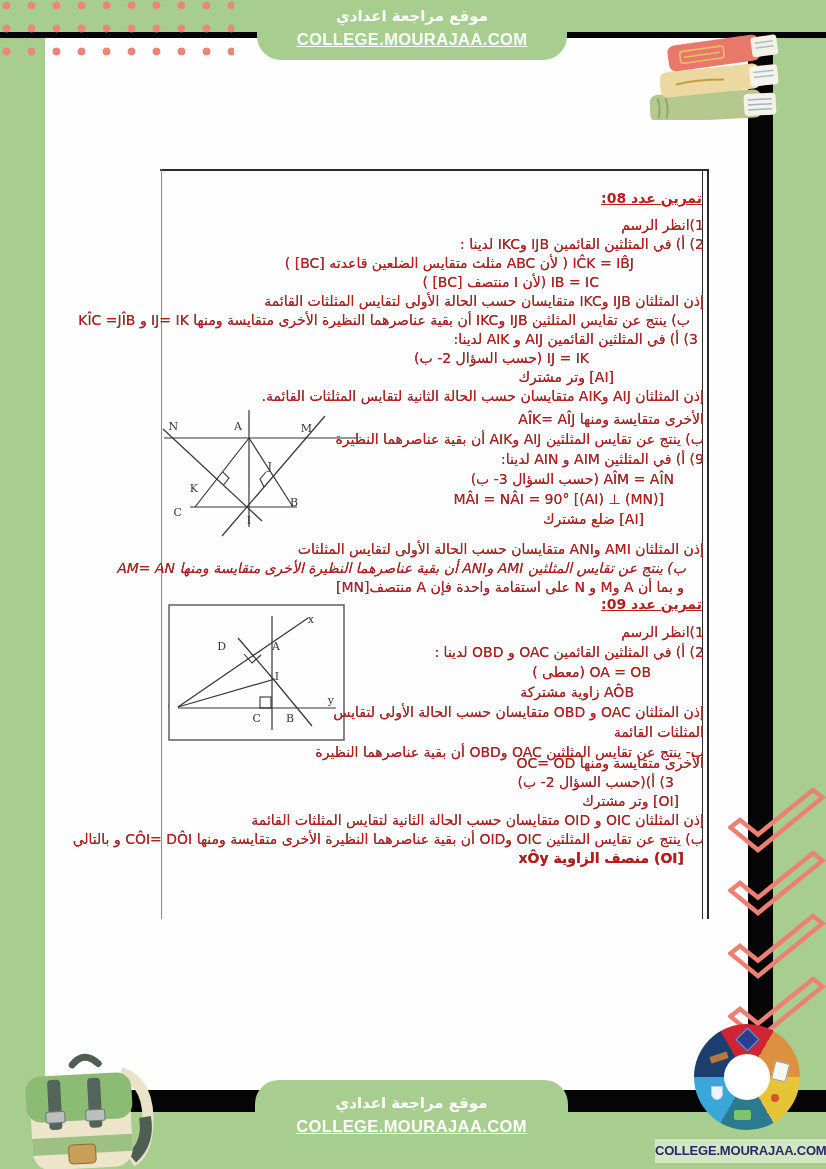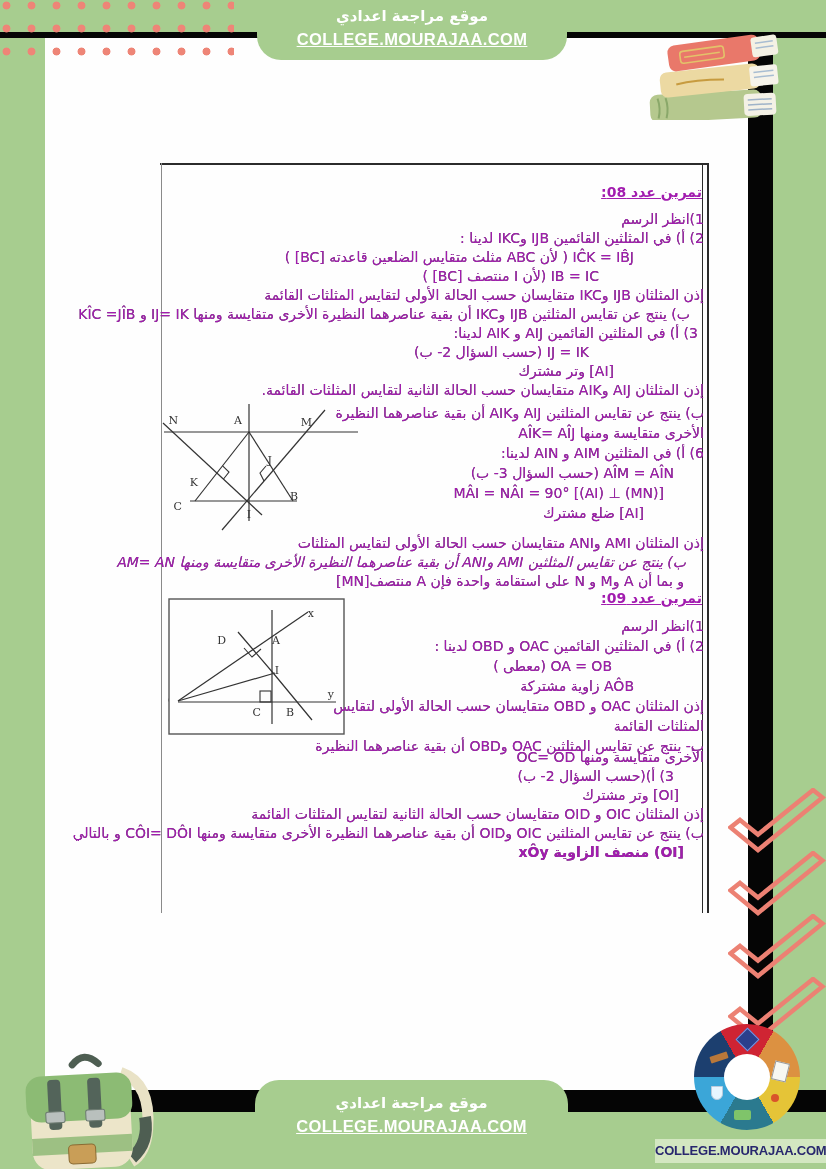--- a/index.html
+++ b/index.html
@@ -13,21 +13,21 @@
   
   .bump{position:absolute;background:#a7cd8f;z-index:4;text-align:center;color:#fff;}
   .bump-top{left:257px;top:0;width:310px;height:60px;border-radius:0 0 24px 24px;padding-top:6px;box-sizing:border-box;}
   .bump-bottom{left:255px;top:1080px;width:313px;height:90px;border-radius:24px 24px 0 0;padding-top:13px;box-sizing:border-box;}
   .site-ar{font-size:15px;font-weight:bold;line-height:21px;}
   .site-url{font-size:16.5px;font-weight:bold;text-decoration:underline;letter-spacing:.4px;line-height:24px;font-family:"Liberation Sans",sans-serif;}
   
   .dots{position:absolute;left:-6px;top:-6px;width:240px;height:70px;z-index:5;
     background-image:radial-gradient(circle,#ee8577 3.6px,rgba(0,0,0,0) 4.3px);background-size:25px 23px;}
   
-  .doc{position:absolute;left:160px;top:158px;width:552px;height:770px;z-index:2;direction:rtl;color:#a21caf;}
+  .doc{position:absolute;left:160px;top:164px;width:552px;height:770px;z-index:2;direction:rtl;color:#b91c1c;}
   .doc .bline{position:absolute;background:#2b2b2b;}
   .doc-title{position:absolute;right:10px;font-size:14px;font-weight:bold;text-decoration:underline;white-space:nowrap;}
   .blk{position:absolute;right:8px;left:8px;}
   .dl{height:19px;line-height:19px;font-size:14px;white-space:nowrap;text-shadow:0 0 .4px #555;}
   .lh20 .dl{height:20px;line-height:20px;}
   .diag{position:absolute;}
   .diag text{font-size:11px;fill:#333;font-family:"DejaVu Serif",serif;}
   .d2frame{fill:none;stroke:#555;stroke-width:1.4;}
   .seg{stroke:#333;stroke-width:1.2;fill:none;}
   .ra{stroke:#333;stroke-width:1.1;fill:none;}
@@ -128,23 +128,23 @@
       <text x="80" y="28">A</text>
       <text x="150" y="30">M</text>
       <text x="36" y="90">K</text>
       <text x="110" y="68">J</text>
       <text x="20" y="114">C</text>
       <text x="136" y="104">B</text>
       <text x="89" y="122">I</text>
     </svg>
 
     <div class="blk lh20" style="top:245px;left:210px;">
+      <div class="dl">الأخرى متقايسة ومنها    AÎK= AÎJ</div>
       <div class="dl">ب) ينتج عن تقايس المثلثين AIJ وAIK أن بقية عناصرهما النظيرة</div>
-      <div class="dl">الأخرى متقايسة ومنها    AÎK= AÎJ</div>
-      <div class="dl">6)‎ أ) في المثلثين AIM و AIN لدينا:</div>
+      <div class="dl">9)‎ أ) في المثلثين AIM و AIN لدينا:</div>
       <div class="dl" style="margin-right:30px;">AÎM = AÎN (حسب السؤال 3- ب)</div>
       <div class="dl" style="margin-right:40px;">MÂI = NÂI = 90° [(AI) ⊥ (MN)]</div>
       <div class="dl" style="margin-right:60px;">[AI] ضلع مشترك</div>
     </div>
 
     <div class="blk" style="top:376px;">
       <div class="dl">إذن المثلثان AMI وANI متقايسان حسب الحالة الأولى لتقايس المثلثات</div>
       <div class="dl" style="margin-right:18px;font-style:italic;">ب) ينتج عن تقايس المثلثين AMI وANI أن بقية عناصرهما النظيرة الأخرى متقايسة ومنها AM= AN</div>
       <div class="dl" style="margin-right:20px;">و بما أن A وM و N على استقامة واحدة فإن A منتصف[MN]</div>
     </div>
@@ -166,21 +166,21 @@
       <text x="58" y="46">D</text>
       <text x="112" y="46">A</text>
       <text x="111" y="76">I</text>
       <text x="93" y="118">C</text>
       <text x="126" y="118">B</text>
     </svg>
 
     <div class="blk lh20" style="top:458px;left:200px;">
       <div class="dl">1)‎انظر الرسم</div>
       <div class="dl">2)‎ أ) في المثلثين القائمين OAC و OBD لدينا :</div>
-      <div class="dl" style="margin-right:92px;">OA = OB (معطى )</div>
+      <div class="dl" style="margin-right:53px;">OA = OB (معطى )</div>
       <div class="dl" style="margin-right:70px;">AÔB زاوية مشتركة</div>
       <div class="dl">إذن المثلثان OAC و OBD متقايسان حسب الحالة الأولى لتقايس</div>
       <div class="dl">المثلثات القائمة</div>
       <div class="dl">ب- ينتج عن تقايس المثلثين OAC وOBD أن بقية عناصرهما النظيرة</div>
     </div>
 
     <div class="blk" style="top:590px;">
       <div class="dl" style="">الأخرى متقايسة ومنها OC= OD</div>
       <div class="dl" style="margin-right:30px;">3)‎ أ)(حسب السؤال 2- ب)</div>
       <div class="dl" style="margin-right:25px;">[OI] وتر مشترك</div>

